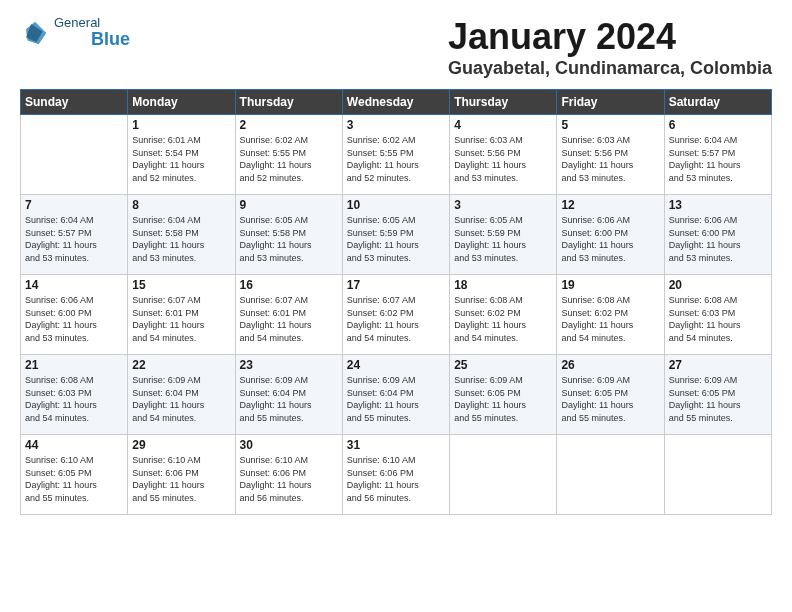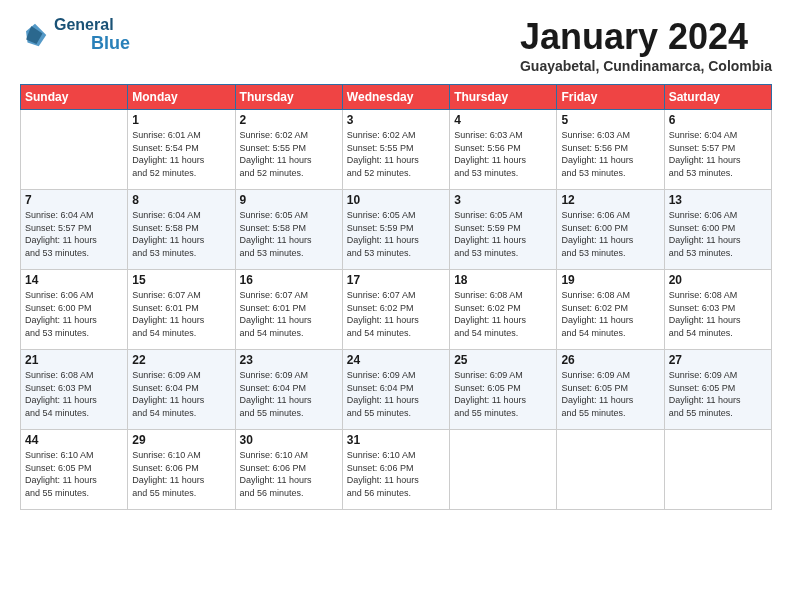--- a/index.html
+++ b/index.html
@@ -31,31 +31,31 @@
     }
     .title-block {
       text-align: left;
     }
     .month-title {
       font-size: 36px;
       font-weight: bold;
       color: #1a1a1a;
     }
     .subtitle {
-      font-size: 14px;
+      font-size: 18px;
       color: #333;
       font-weight: bold;
     }
     table {
       width: 100%;
       border-collapse: collapse;
       font-size: 10px;
     }
     thead tr th {
-      background-color: #ef4444;
+      background-color: #404040;
       color: white;
       padding: 5px 4px;
       text-align: left;
       font-size: 12px;
       font-weight: bold;
       border: 1px solid #2e6da4;
     }
     tbody tr td {
       border: 1px solid #ccc;
       vertical-align: top;
@@ -88,21 +88,21 @@
 <body>
 
 <div class="container">
   <div class="header">
     <div class="logo">
       <svg class="logo-icon" viewBox="0 0 40 40">
         <path d="M20 5 L35 20 L25 35 L10 30 L8 15 Z" fill="#2980b9" opacity="0.8"></path>
         <path d="M15 8 L30 18 L22 32 L8 26 Z" fill="#1a5276" opacity="0.7"></path>
       </svg>
       <div>
-        <div style="font-size:16px;font-weight:bold;color:#1a5276;line-height:1.1;">
+        <div style="font-size:13px;font-weight:normal;color:#1a5276;line-height:1.1;">
           <span style="color:#1a5276;">General</span>
         </div>
         <div style="font-size:18px;font-weight:bold;color:#2980b9;line-height:1.1;margin-left:37px;">Blue</div>
       </div>
     </div>
     <div class="title-block">
       <div class="month-title">January 2024</div>
       <div class="subtitle">Guayabetal, Cundinamarca, Colombia</div>
     </div>
   </div>

